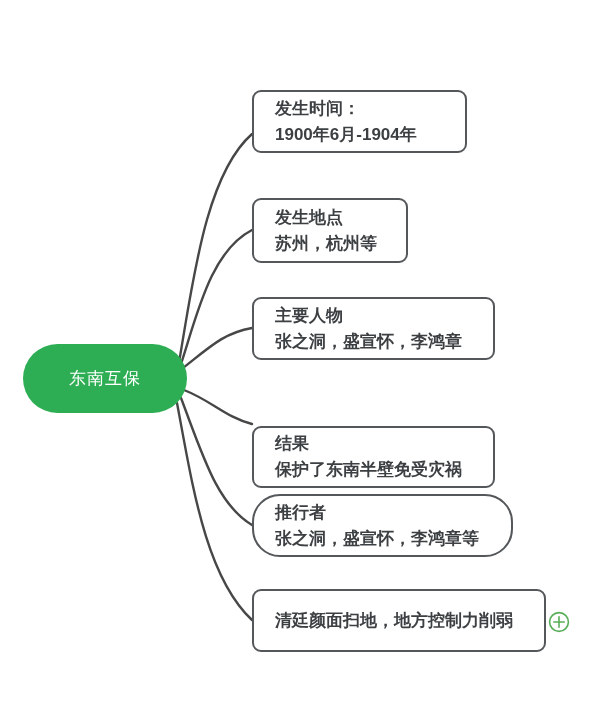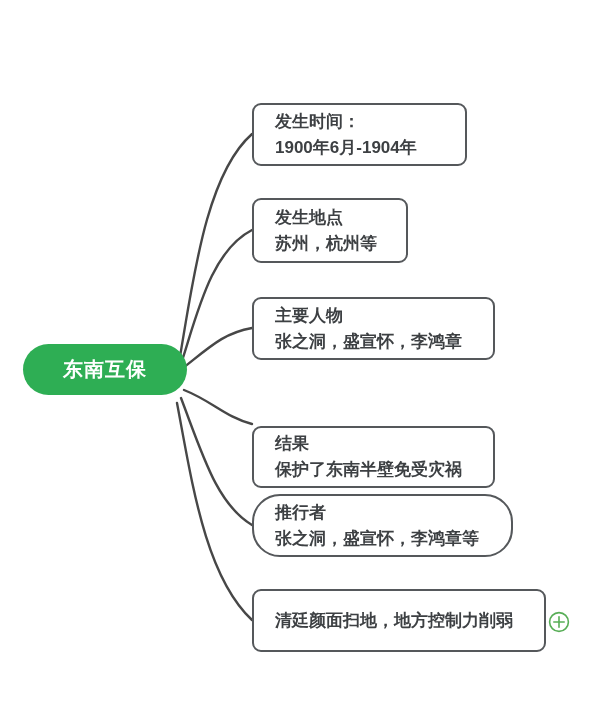--- a/index.html
+++ b/index.html
@@ -22,29 +22,29 @@
   }
   svg.connectors path {
     fill: none;
     stroke: var(--line-color, #474747);
     stroke-width: 2.4;
     stroke-linecap: round;
   }
   .root-node {
     position: absolute;
     left: 23px; top: 344px;
-    width: 164px; height: 51px;
+    width: 164px; height: 69px;
     background: var(--root-bg, #2eae54);
     border-radius: 35px;
     display: flex;
     align-items: center;
     justify-content: center;
     color: var(--root-text, #ffffff);
-    font-size: 20px;
-    font-weight: bold;
+    font-size: 17px;
+    font-weight: normal;
     letter-spacing: 1px;
     cursor: pointer;
     z-index: 2;
   }
   .node-box {
     position: absolute;
     background: #ffffff;
     border: 2px solid var(--box-border, #55585b);
     border-radius: 9px;
     display: flex;
@@ -79,21 +79,21 @@
     <path d="M 183 368 C 211 346 224 333 252 328"></path>
     <path d="M 184 390 C 212 401 225 417 252 424"></path>
     <path d="M 181 398 C 203 456 217 504 252 525"></path>
     <path d="M 177 403 C 192 482 205 576 252 620"></path>
   </svg>
 
   <div class="root-node">
     <span>东南互保</span>
   </div>
 
-  <div class="node-box" style="left:252px; top:103px; width:215px; height:63px;">
+  <div class="node-box" style="left:252px; top:90px; width:215px; height:63px;">
     <span class="title">发生时间：</span>
     <span class="content">1900年6月-1904年</span>
   </div>
 
   <div class="node-box" style="left:252px; top:198px; width:156px; height:65px;">
     <span class="title">发生地点</span>
     <span class="content">苏州，杭州等</span>
   </div>
 
   <div class="node-box" style="left:252px; top:297px; width:243px; height:63px;">

